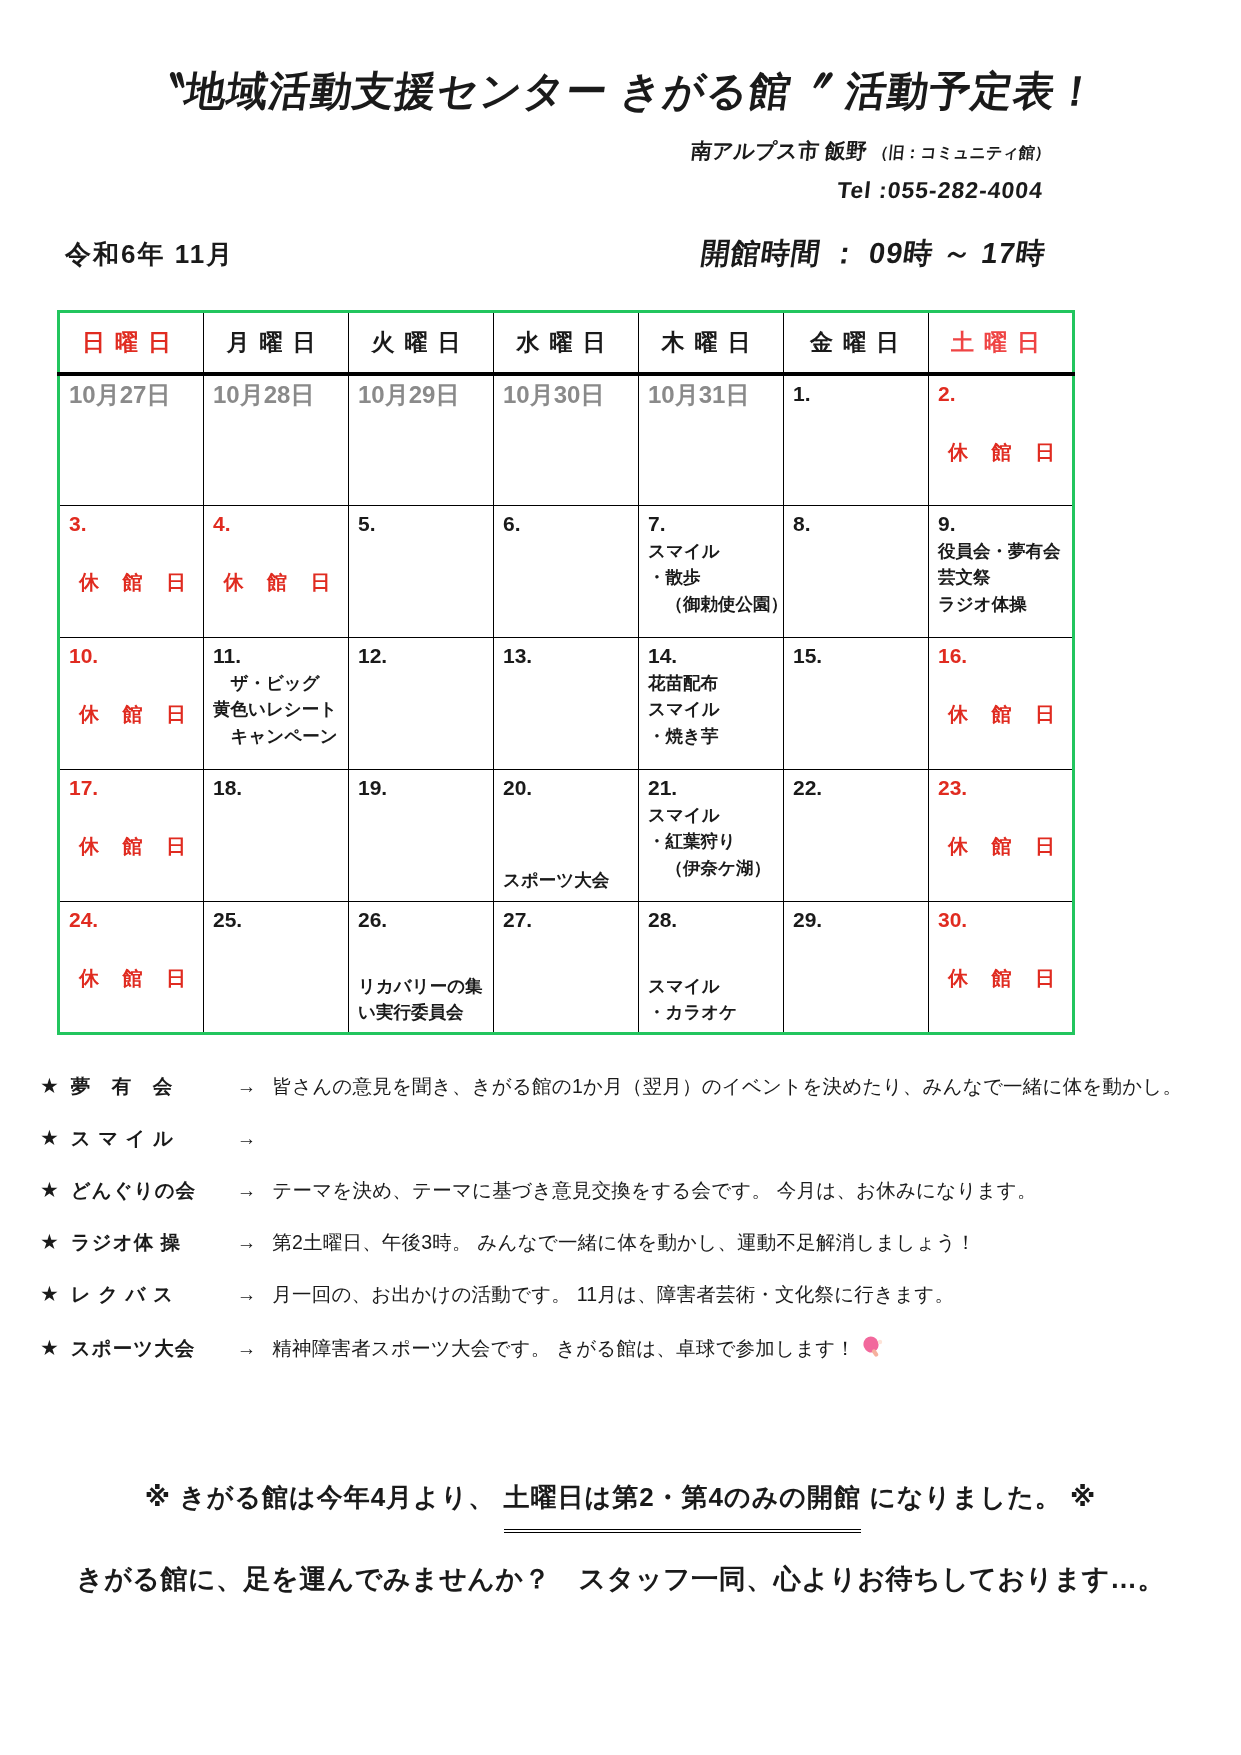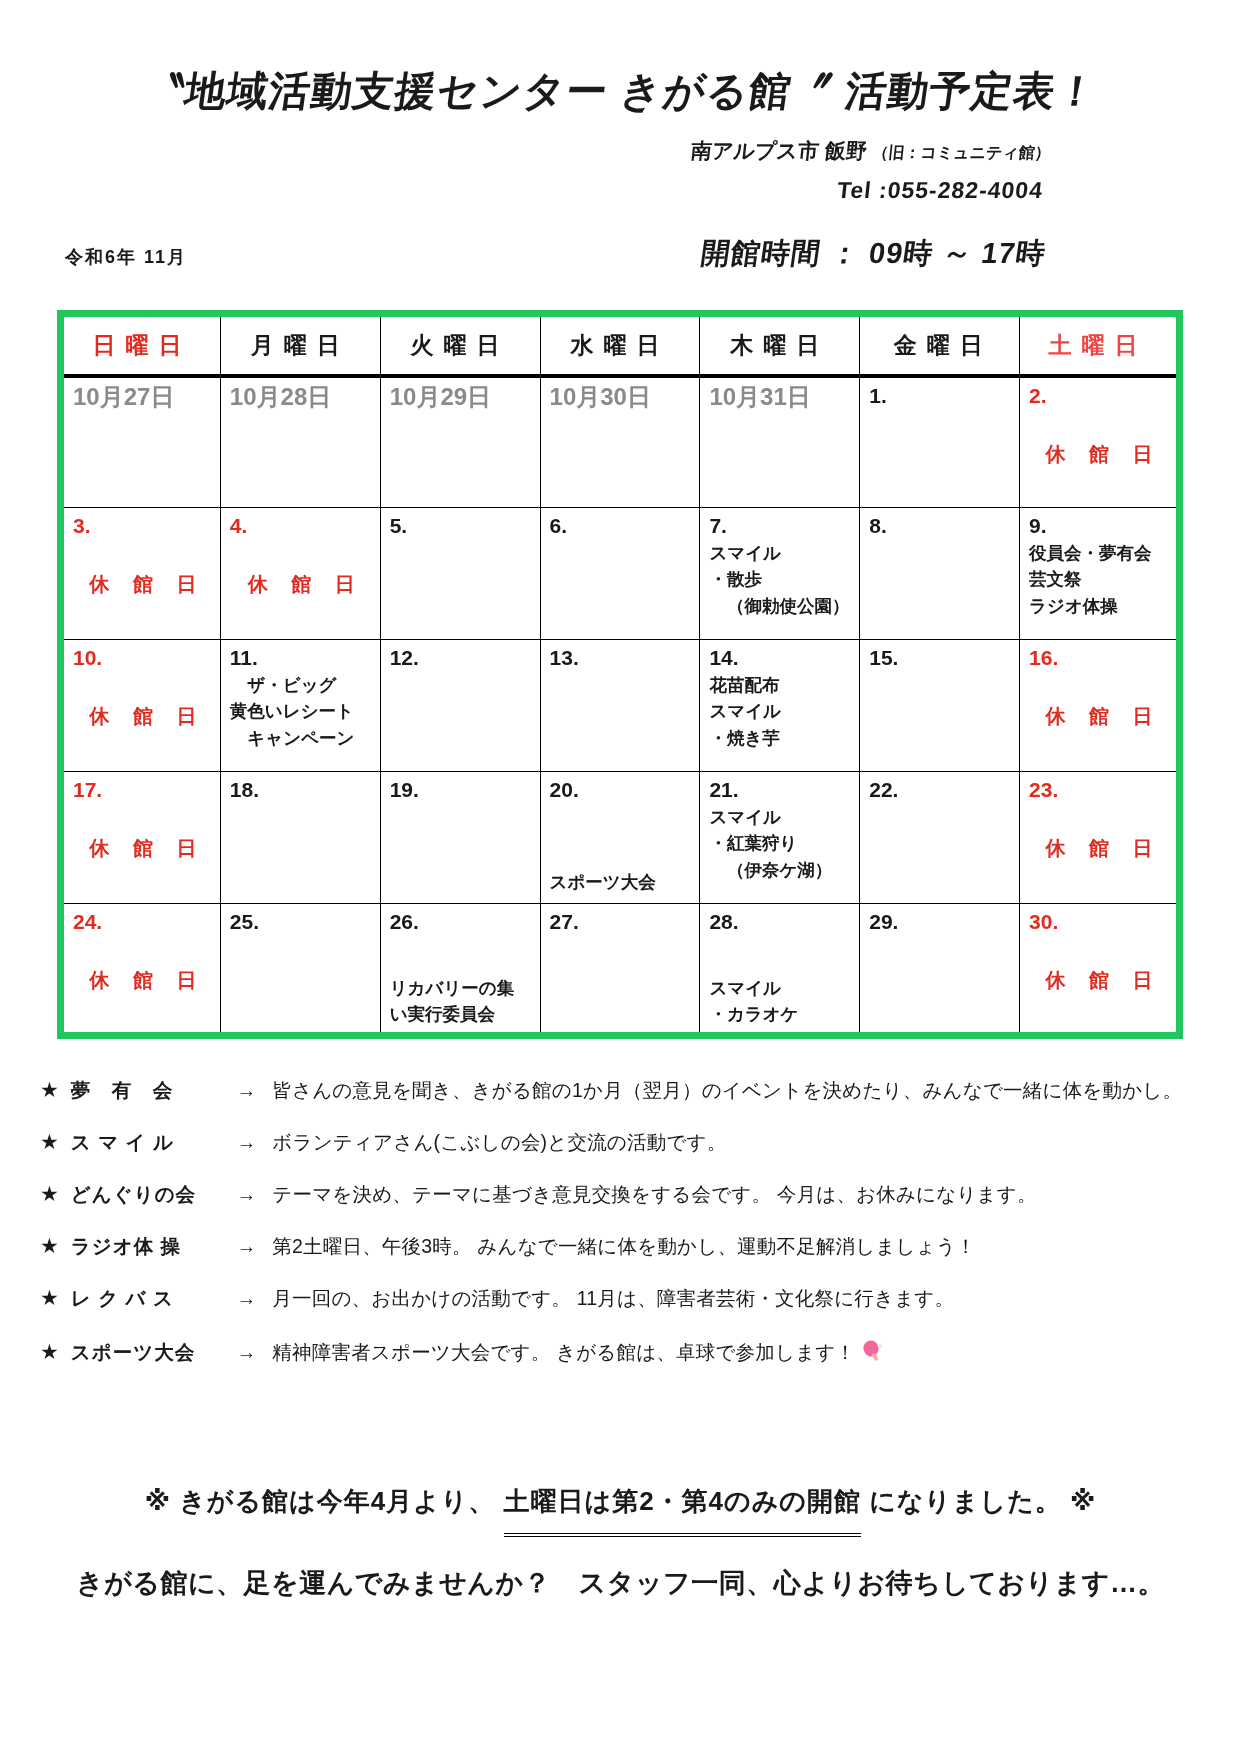--- a/index.html
+++ b/index.html
@@ -24,30 +24,30 @@
   }
   .location-note{font-size:16px; font-weight:700;}
   .tel-line{
     margin-top:12px; text-align:right; padding-right:198px;
     font-size:23px; font-weight:900; letter-spacing:1px; transform:skewX(-6deg);
   }
   .meta-row{
     display:flex; justify-content:space-between; align-items:baseline;
     margin:30px 60px 0 65px;
   }
-  .era{font-size:18px; font-weight:700; letter-spacing:2px;}
+  .era{font-size:26px; font-weight:700; letter-spacing:2px;}
   .hours{
     font-size:29px; font-weight:900; letter-spacing:1px;
     transform:skewX(-8deg); padding-right:135px;
   }
 
   table.calendar{
-    margin:36px 16px 0 57px; width:1126px;
+    margin:36px 16px 0 57px; width:1018px;
     border-collapse:collapse; table-layout:fixed;
-    border:7px solid #22c55e;
+    border:3px solid #22c55e;
   }
   table.calendar th{
     height:62px; font-size:23px; font-weight:800; letter-spacing:10px;
     border:1px solid #000; border-bottom:4px solid #000; text-align:center;
   }
   table.calendar td{
     height:132px; vertical-align:top; border:1px solid #000;
     padding:5px 7px 5px 9px;
   }
   .cell{height:118px; display:flex; flex-direction:column;}
@@ -348,21 +348,20 @@
       <div class="legend-item">
         <span class="legend-star">★</span>
         <span class="legend-name">夢　有　会</span>
         <span class="legend-arrow">→</span>
         <span class="legend-desc">皆さんの意見を聞き、きがる館の1か月（翌月）のイベントを決めたり、みんなで一緒に体を動かし。</span>
       </div>
       <div class="legend-item">
         <span class="legend-star">★</span>
         <span class="legend-name">ス マ イ ル</span>
         <span class="legend-arrow">→</span>
-        <span class="legend-desc">ボランティアさん(こぶしの会)と交流の活動です。</span>
       </div>
       <div class="legend-item">
         <span class="legend-star">★</span>
         <span class="legend-name">どんぐりの会</span>
         <span class="legend-arrow">→</span>
         <span class="legend-desc">テーマを決め、テーマに基づき意見交換をする会です。 今月は、お休みになります。</span>
       </div>
       <div class="legend-item">
         <span class="legend-star">★</span>
         <span class="legend-name">ラジオ体 操</span>

